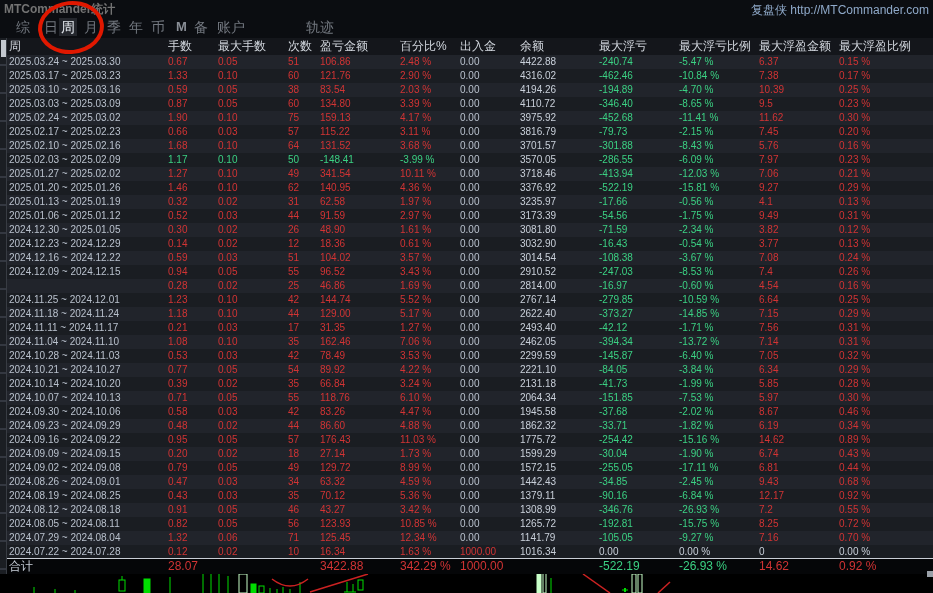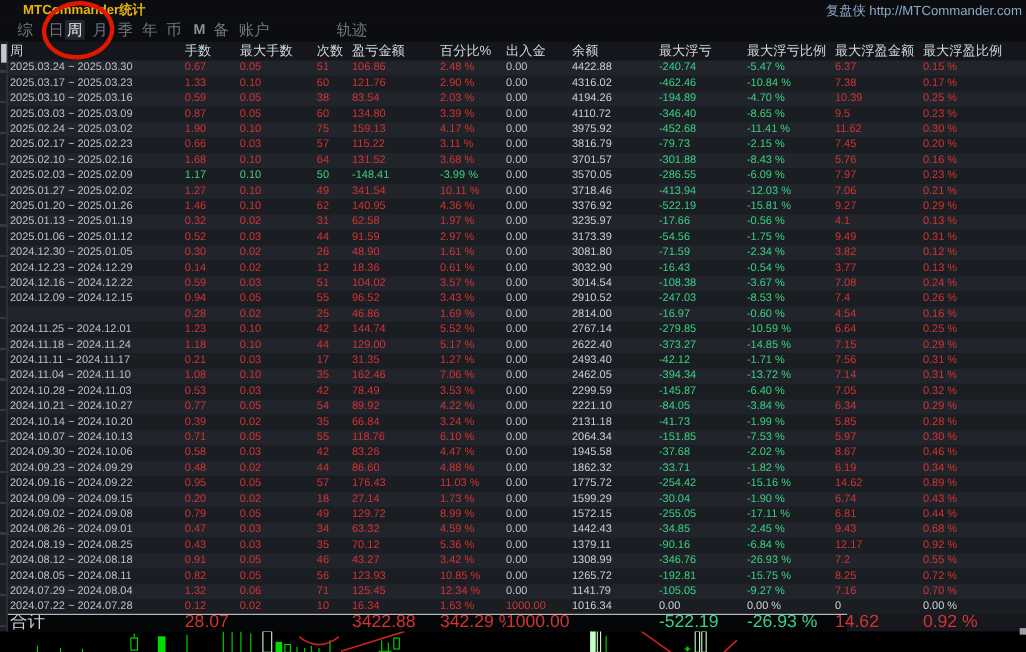--- a/index.html
+++ b/index.html
@@ -1,20 +1,20 @@
 <!DOCTYPE html>
 <html><head>
 <meta charset="utf-8">
 <style>
   html,body{margin:0;padding:0;background:#000;}
   .window{position:relative;width:933px;height:593px;background:#16181d;overflow:hidden;
           font-family:"Liberation Sans","DejaVu Sans",sans-serif;}
   
   .titlebar{position:absolute;top:0;left:0;width:933px;height:16px;background:#0b0d11;}
-  .title{position:absolute;left:4px;top:1px;color:#eab308;font-size:12px;font-weight:bold;white-space:nowrap;margin-left:17px;}
+  .title{position:absolute;left:4px;top:1px;color:#737373;font-size:12px;font-weight:bold;white-space:nowrap;}
   .link{position:absolute;right:4px;top:2px;color:#8fa9c9;font-size:12px;white-space:nowrap;text-align:right;}
   
   .menubar{position:absolute;top:16px;left:0;width:933px;height:22px;background:#0b0d11;}
   .menu-item{position:absolute;top:2px;color:#72777f;font-size:14px;line-height:18px;white-space:nowrap;cursor:default;}
   .menu-item.selected{background:#24272d;color:#e4e9ef;padding:0 2px;}
   .menu-item.mono{font-size:13px;font-weight:bold;color:#8a8f97;}
   
   .red-ellipse{position:absolute;left:38px;top:1px;width:58px;height:45px;border:4px solid #e01800;
                border-radius:50%;transform:rotate(-6deg);z-index:30;pointer-events:none;}
   
@@ -23,22 +23,22 @@
   .rows{position:absolute;top:55px;left:0;width:933px;}
   .row{display:flex;height:14px;font-size:10px;line-height:14px;justify-content:flex-end;}
   .row:nth-child(odd){background:#21242b;}
   .row:nth-child(even){background:#1a1d22;}
   .cell{flex:0 0 auto;overflow:hidden;white-space:nowrap;box-sizing:border-box;}
   .c0{width:168px;padding-left:9px;}
   .c1{width:50px}.c2{width:70px}.c3{width:32px}.c4{width:80px}.c5{width:60px}
   .c6{width:60px}.c7{width:79px}.c8{width:80px}.c9{width:80px}.c10{width:80px}.c11{width:94px}
   .t-red{color:#d23434}.t-green{color:#3bd183}.t-gray{color:#b9c1cd}.t-white{color:#c9d0da}
   
-  .total{position:absolute;top:558px;left:0;width:770px;height:16px;background:#050608;
-         border-top:1px solid #c9ced5;box-sizing:border-box;display:flex;font-size:16px;line-height:14px;}
+  .total{position:absolute;top:558px;left:0;width:933px;height:16px;background:#050608;
+         border-top:1px solid #c9ced5;box-sizing:border-box;display:flex;font-size:12px;line-height:14px;}
   
   .chart{position:absolute;top:574px;left:0;width:933px;height:19px;background:#000;}
   
   .vscroll{position:absolute;left:0;top:38px;width:7px;height:536px;background:#1b1e23;
            border-right:1px solid #383c43;box-sizing:border-box;z-index:20;
            background-image:repeating-linear-gradient(180deg,transparent 0 26px,#343841 26px 28px);}
   .vthumb{position:absolute;left:1px;top:2px;width:5px;height:17px;background:#c3c8cf;}
   .scroll-corner{position:absolute;right:0;top:571px;width:6px;height:6px;background:#9aa0a8;z-index:21;}
 </style>
 </head>

